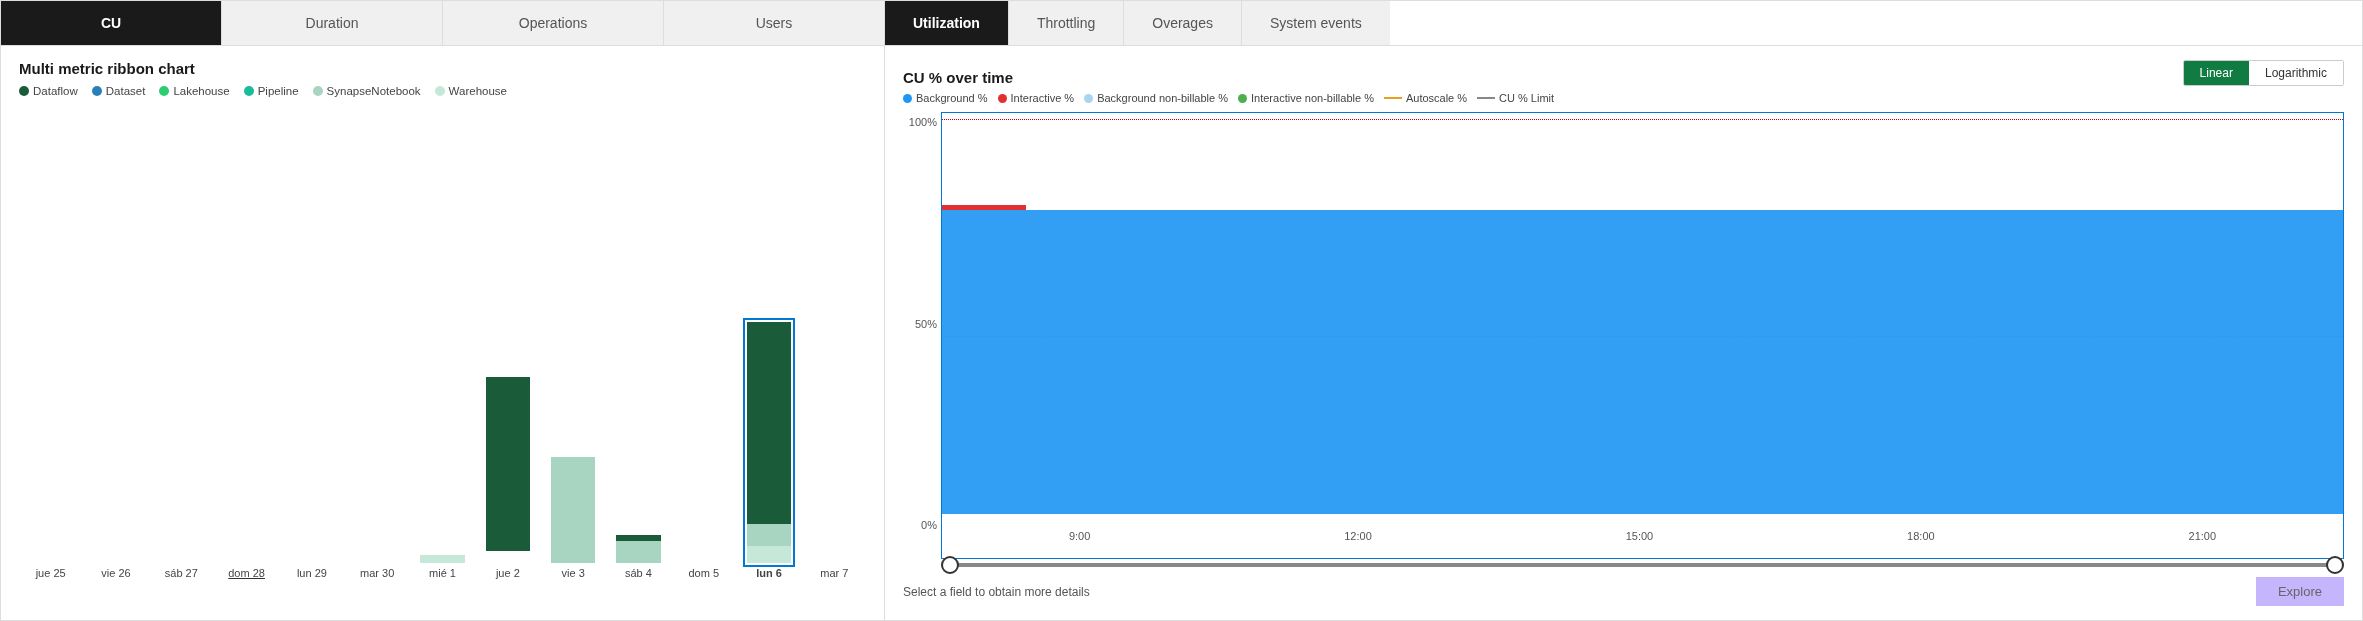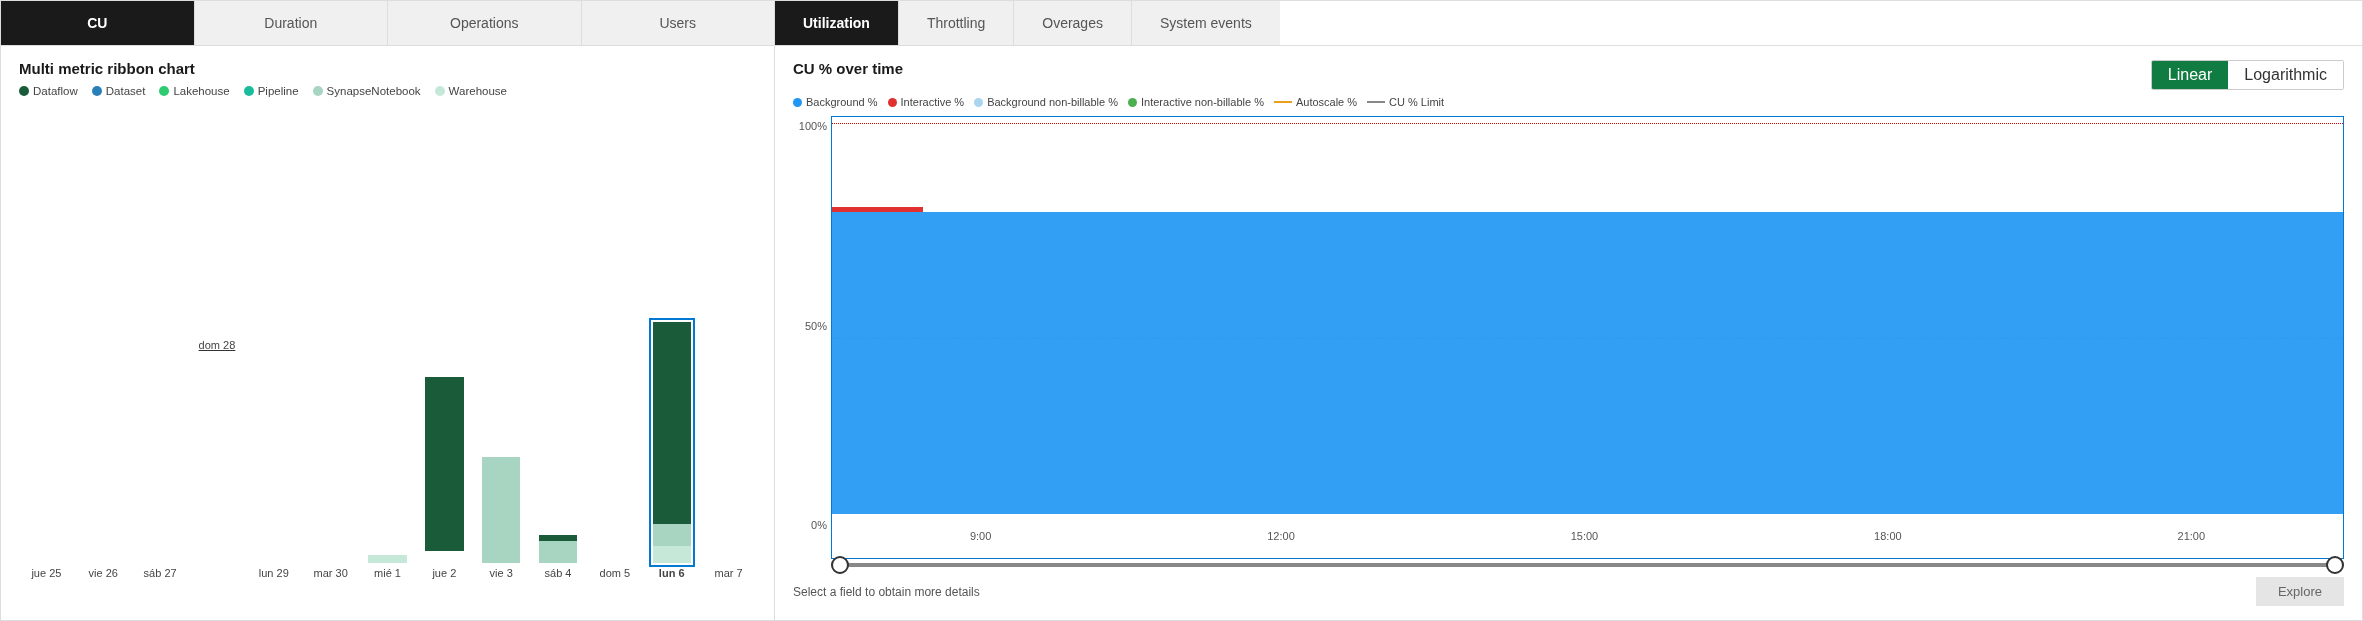--- a/index.html
+++ b/index.html
@@ -6,21 +6,21 @@
     body {
       font-family: 'Segoe UI', Arial, sans-serif;
       background: #f3f3f3;
       display: flex;
       width: 2363px;
       height: 621px;
       font-size: 13px;
       color: #333;
     }
     .left-panel {
-      width: 775px;
+      width: 885px;
       background: #fff;
       border: 1px solid #ddd;
       display: flex;
       flex-direction: column;
       padding: 0;
     }
     .tab-bar {
       display: flex;
       border-bottom: 1px solid #ddd;
     }
@@ -123,38 +123,38 @@
     }
     .right-tab:last-child { border-right: none; }
     .right-content {
       flex: 1;
       padding: 14px 18px;
       display: flex;
       flex-direction: column;
     }
     .right-header {
       display: flex;
-      align-items: flex-start;
+      align-items: flex-end;
       justify-content: space-between;
       margin-bottom: 6px;
     }
     .right-title {
       font-size: 15px;
       font-weight: 700;
       color: #1a1a1a;
     }
     .scale-toggle {
       display: flex;
       border: 1px solid #ccc;
       border-radius: 2px;
       overflow: hidden;
     }
     .scale-btn {
       padding: 5px 16px;
-      font-size: 16px;
+      font-size: 12px;
       cursor: pointer;
       background: #fff;
       color: #333;
       border: none;
     }
     .scale-btn.active {
       background: #107c41;
       color: #fff;
     }
     .right-legend {
@@ -217,21 +217,21 @@
       align-items: center;
       justify-content: space-between;
       padding: 6px 0 0 0;
     }
     .bottom-hint {
       font-size: 12px;
       color: #555;
     }
     .explore-btn {
       padding: 7px 22px;
-      background: #e5e5e5;
+      background: #c4b5fd;
       border: none;
       font-size: 13px;
       color: #666;
       cursor: pointer;
     }
   </style>
 </head>
 <body>
 
 <div class="left-panel">
@@ -277,21 +277,21 @@
           <div class="bar-label" style="margin-top: 8px; font-size: 11px; text-align: center;">jue 25</div>
         </div>
         <div class="bar-column" style="flex: 1 1 0%; display: flex; flex-direction: column; align-items: center; height: 100%; justify-content: flex-end;">
           <div style="display: flex; flex-direction: column-reverse; width: 70%; position: relative;"></div>
           <div class="bar-label" style="margin-top: 4px; font-size: 11px; text-align: center;">vie 26</div>
         </div>
         <div class="bar-column" style="flex: 1 1 0%; display: flex; flex-direction: column; align-items: center; height: 100%; justify-content: flex-end;">
           <div style="display: flex; flex-direction: column-reverse; width: 70%; position: relative;"></div>
           <div class="bar-label" style="margin-top: 4px; font-size: 11px; text-align: right;">sáb 27</div>
         </div>
-        <div class="bar-column" style="flex: 1 1 0%; display: flex; flex-direction: column; align-items: center; height: 100%; justify-content: center; text-decoration: underline;">
+        <div class="bar-column" style="flex: 1 1 0%; display: flex; flex-direction: column; align-items: center; height: 100%; justify-content: flex-end; text-decoration: underline;">
           <div style="display: flex; flex-direction: column-reverse; width: 70%; position: relative;"></div>
           <div class="bar-label" style="margin-top: 4px; font-size: 11px; text-align: center;">dom 28</div>
         </div>
         <div class="bar-column" style="flex: 1 1 0%; display: flex; flex-direction: column; align-items: center; height: 100%; justify-content: flex-end;">
           <div style="display: flex; flex-direction: column-reverse; width: 70%; position: relative;"></div>
           <div class="bar-label" style="margin-top: 4px; font-size: 11px; text-align: center;">lun 29</div>
         </div>
         <div class="bar-column" style="flex: 1 1 0%; display: flex; flex-direction: column; align-items: center; height: 100%; justify-content: flex-end;">
           <div style="display: flex; flex-direction: column-reverse; width: 70%; position: relative;"></div>
           <div class="bar-label" style="margin-top: 4px; font-size: 11px; text-align: center;">mar 30</div>

